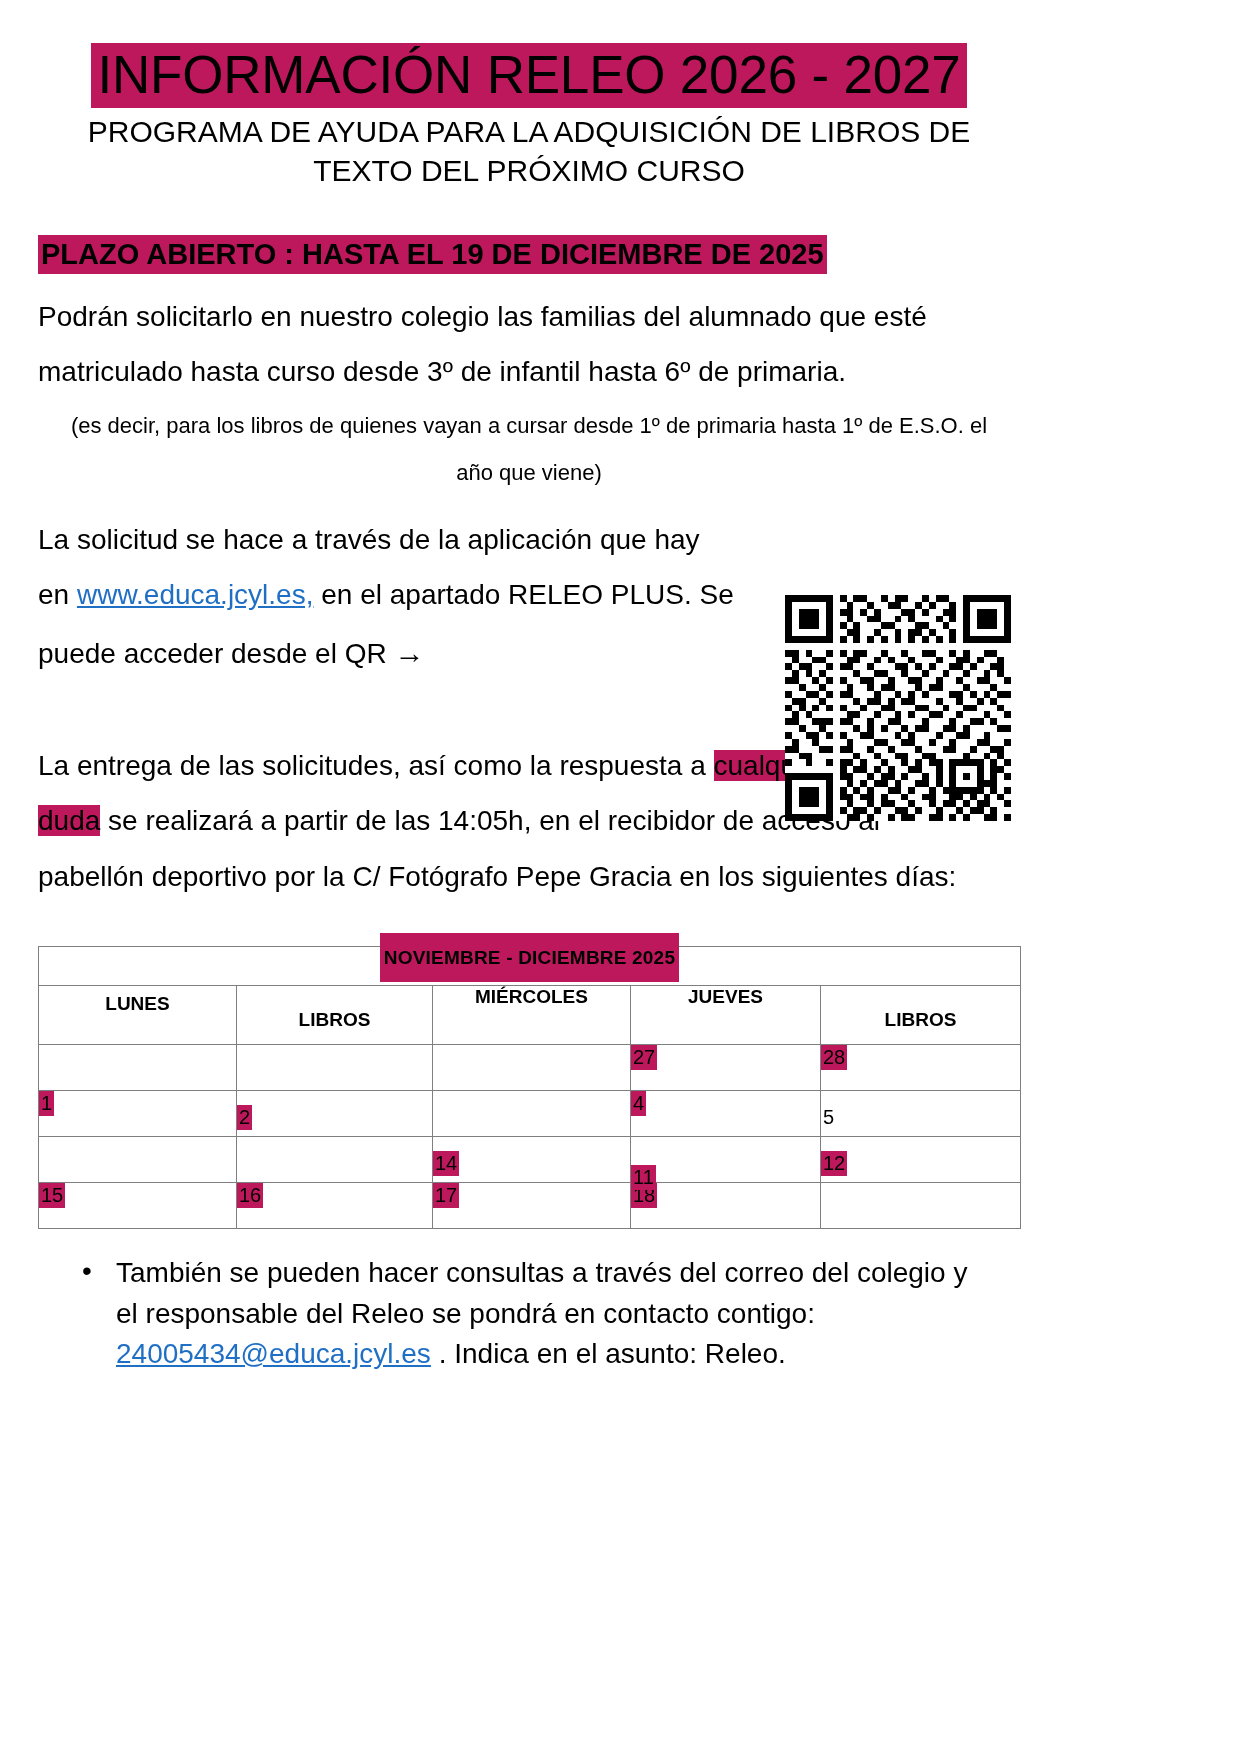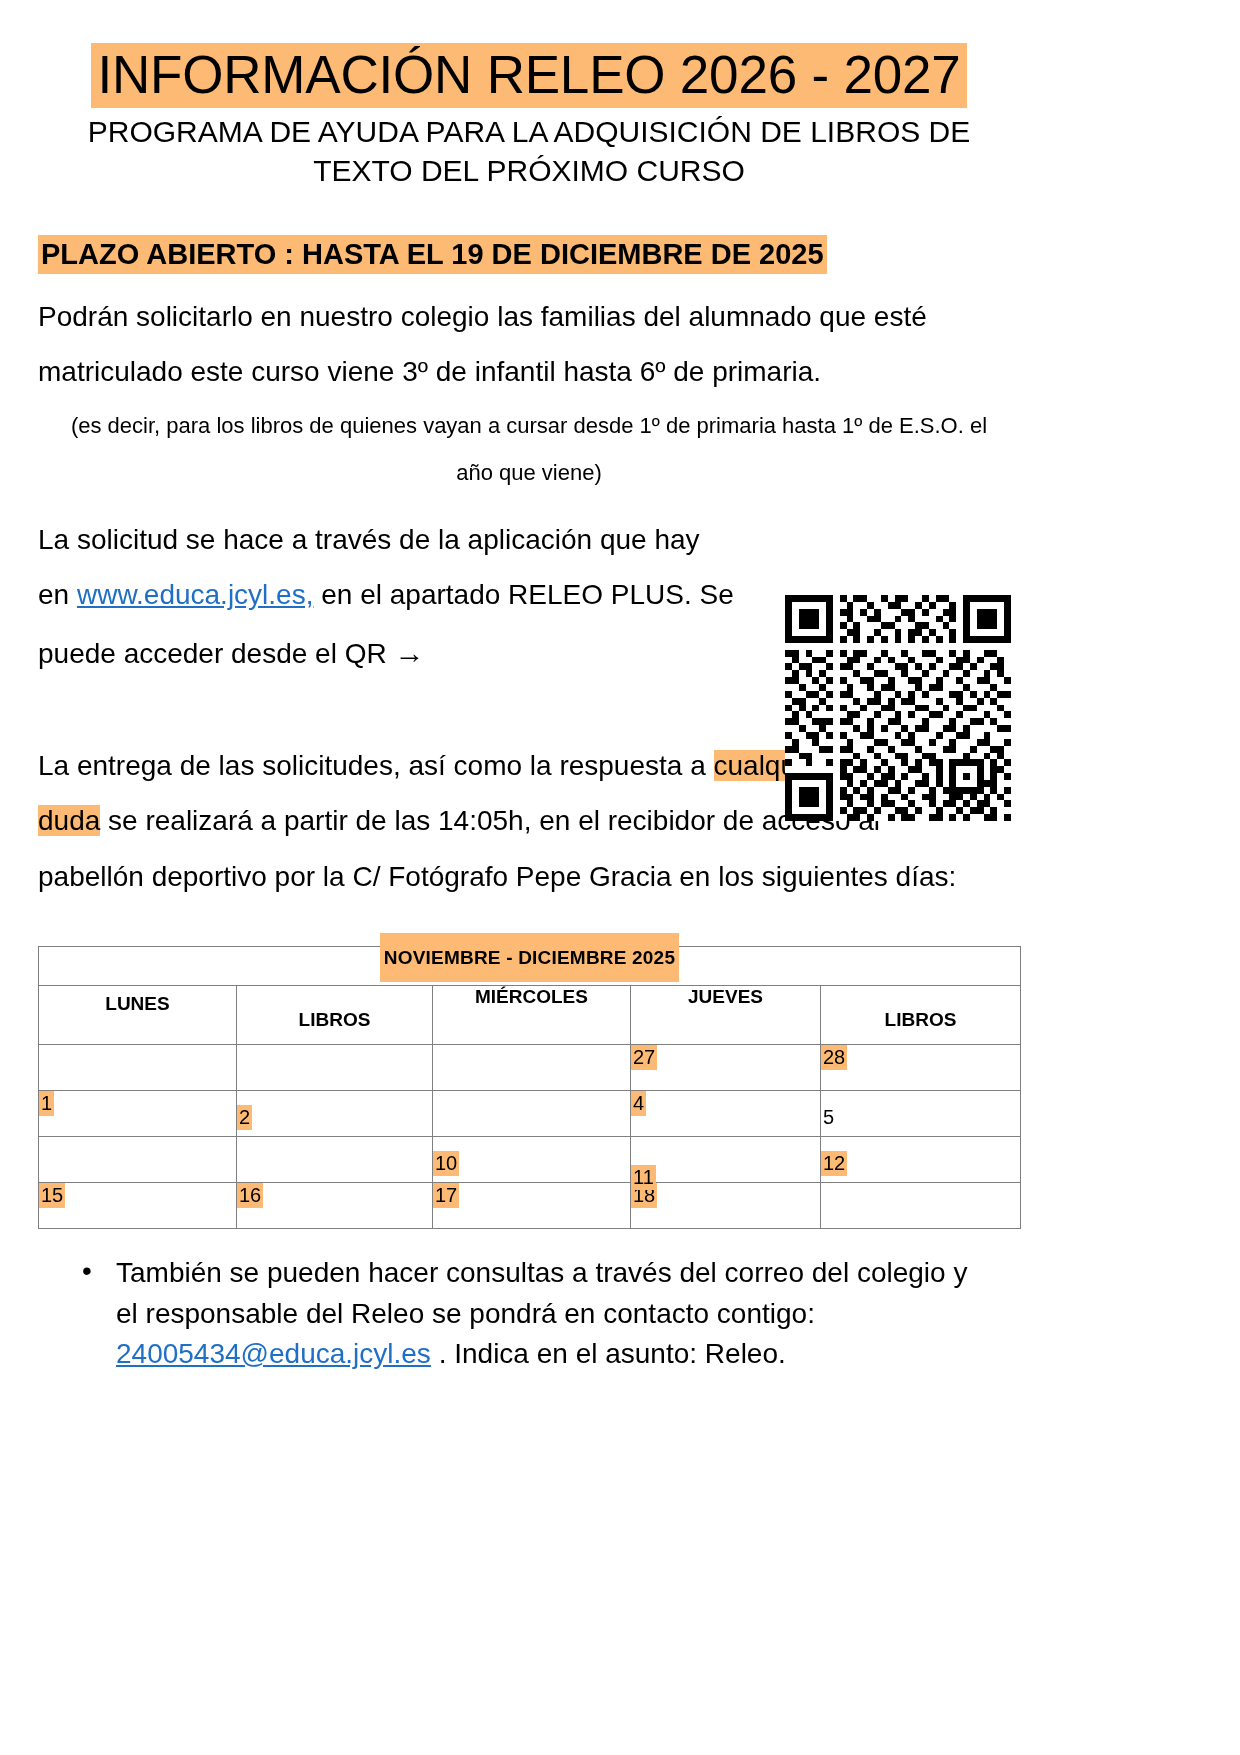--- a/index.html
+++ b/index.html
@@ -23,21 +23,21 @@
     padding: 0;
     box-sizing: border-box;
   }
   .content {
     position: absolute;
     left: 38px;
     top: 44px;
     width: 982px;
   }
 
-  .hl { background: #fdba74; }
+  .hl { background: #be185d; }
 
   
   .title {
     font-size: 53px;
     font-weight: 400;
     line-height: 1.16;
     text-align: center;
     letter-spacing: -0.2px;
     margin: 0 0 8px 0;
     white-space: nowrap;
@@ -189,21 +189,21 @@
     </div>
 
     <div class="subtitle">PROGRAMA DE AYUDA PARA LA ADQUISICIÓN DE LIBROS DE TEXTO DEL PRÓXIMO CURSO</div>
 
     <div class="plazo">
       <span class="hl">PLAZO ABIERTO : HASTA EL 19 DE DICIEMBRE DE 2025</span>
     </div>
 
     <p class="body">
       <span>Podrán solicitarlo en nuestro colegio las familias del alumnado que esté</span><br>
-      <span>matriculado este curso viene 3º de infantil hasta 6º de primaria.</span>
+      <span>matriculado hasta curso desde 3º de infantil hasta 6º de primaria.</span>
     </p>
 
     <p class="small">
       <span>(es decir, para los libros de quienes vayan a cursar desde 1º de primaria hasta 1º de E.S.O. el</span><br>
       <span>año que viene)</span>
     </p>
 
     <p class="body app-para">
       <span>La solicitud se hace a través de la aplicación que hay</span><br>
       <span>en </span><a class="link" href="#">www.educa.jcyl.es,</a><span> en el apartado RELEO PLUS. Se</span><br>
@@ -254,21 +254,21 @@
           <td class="daycell"><span class="num hl">1</span></td>
           <td class="daycell"><span class="num hl" style="position:relative; top:14px;">2</span></td>
           <td class="daycell"><span class="num"></span></td>
           <td class="daycell"><span class="num hl">4</span></td>
           <td class="daycell"><span class="num" style="position:relative; top:14px;">5</span></td>
         </tr>
 
         <tr>
           <td class="daycell"><span class="num"></span></td>
           <td class="daycell"><span class="num"></span></td>
-          <td class="daycell"><span class="num hl" style="position:relative; top:14px;">10</span></td>
+          <td class="daycell"><span class="num hl" style="position:relative; top:14px;">14</span></td>
           <td class="daycell"><span class="num hl" style="position:relative; top:28px;">11</span></td>
           <td class="daycell"><span class="num hl" style="position:relative; top:14px;">12</span></td>
         </tr>
 
         <tr>
           <td class="daycell"><span class="num hl">15</span></td>
           <td class="daycell"><span class="num hl">16</span></td>
           <td class="daycell"><span class="num hl">17</span></td>
           <td class="daycell"><span class="num hl">18</span></td>
           <td class="daycell"><span class="num"></span></td>

